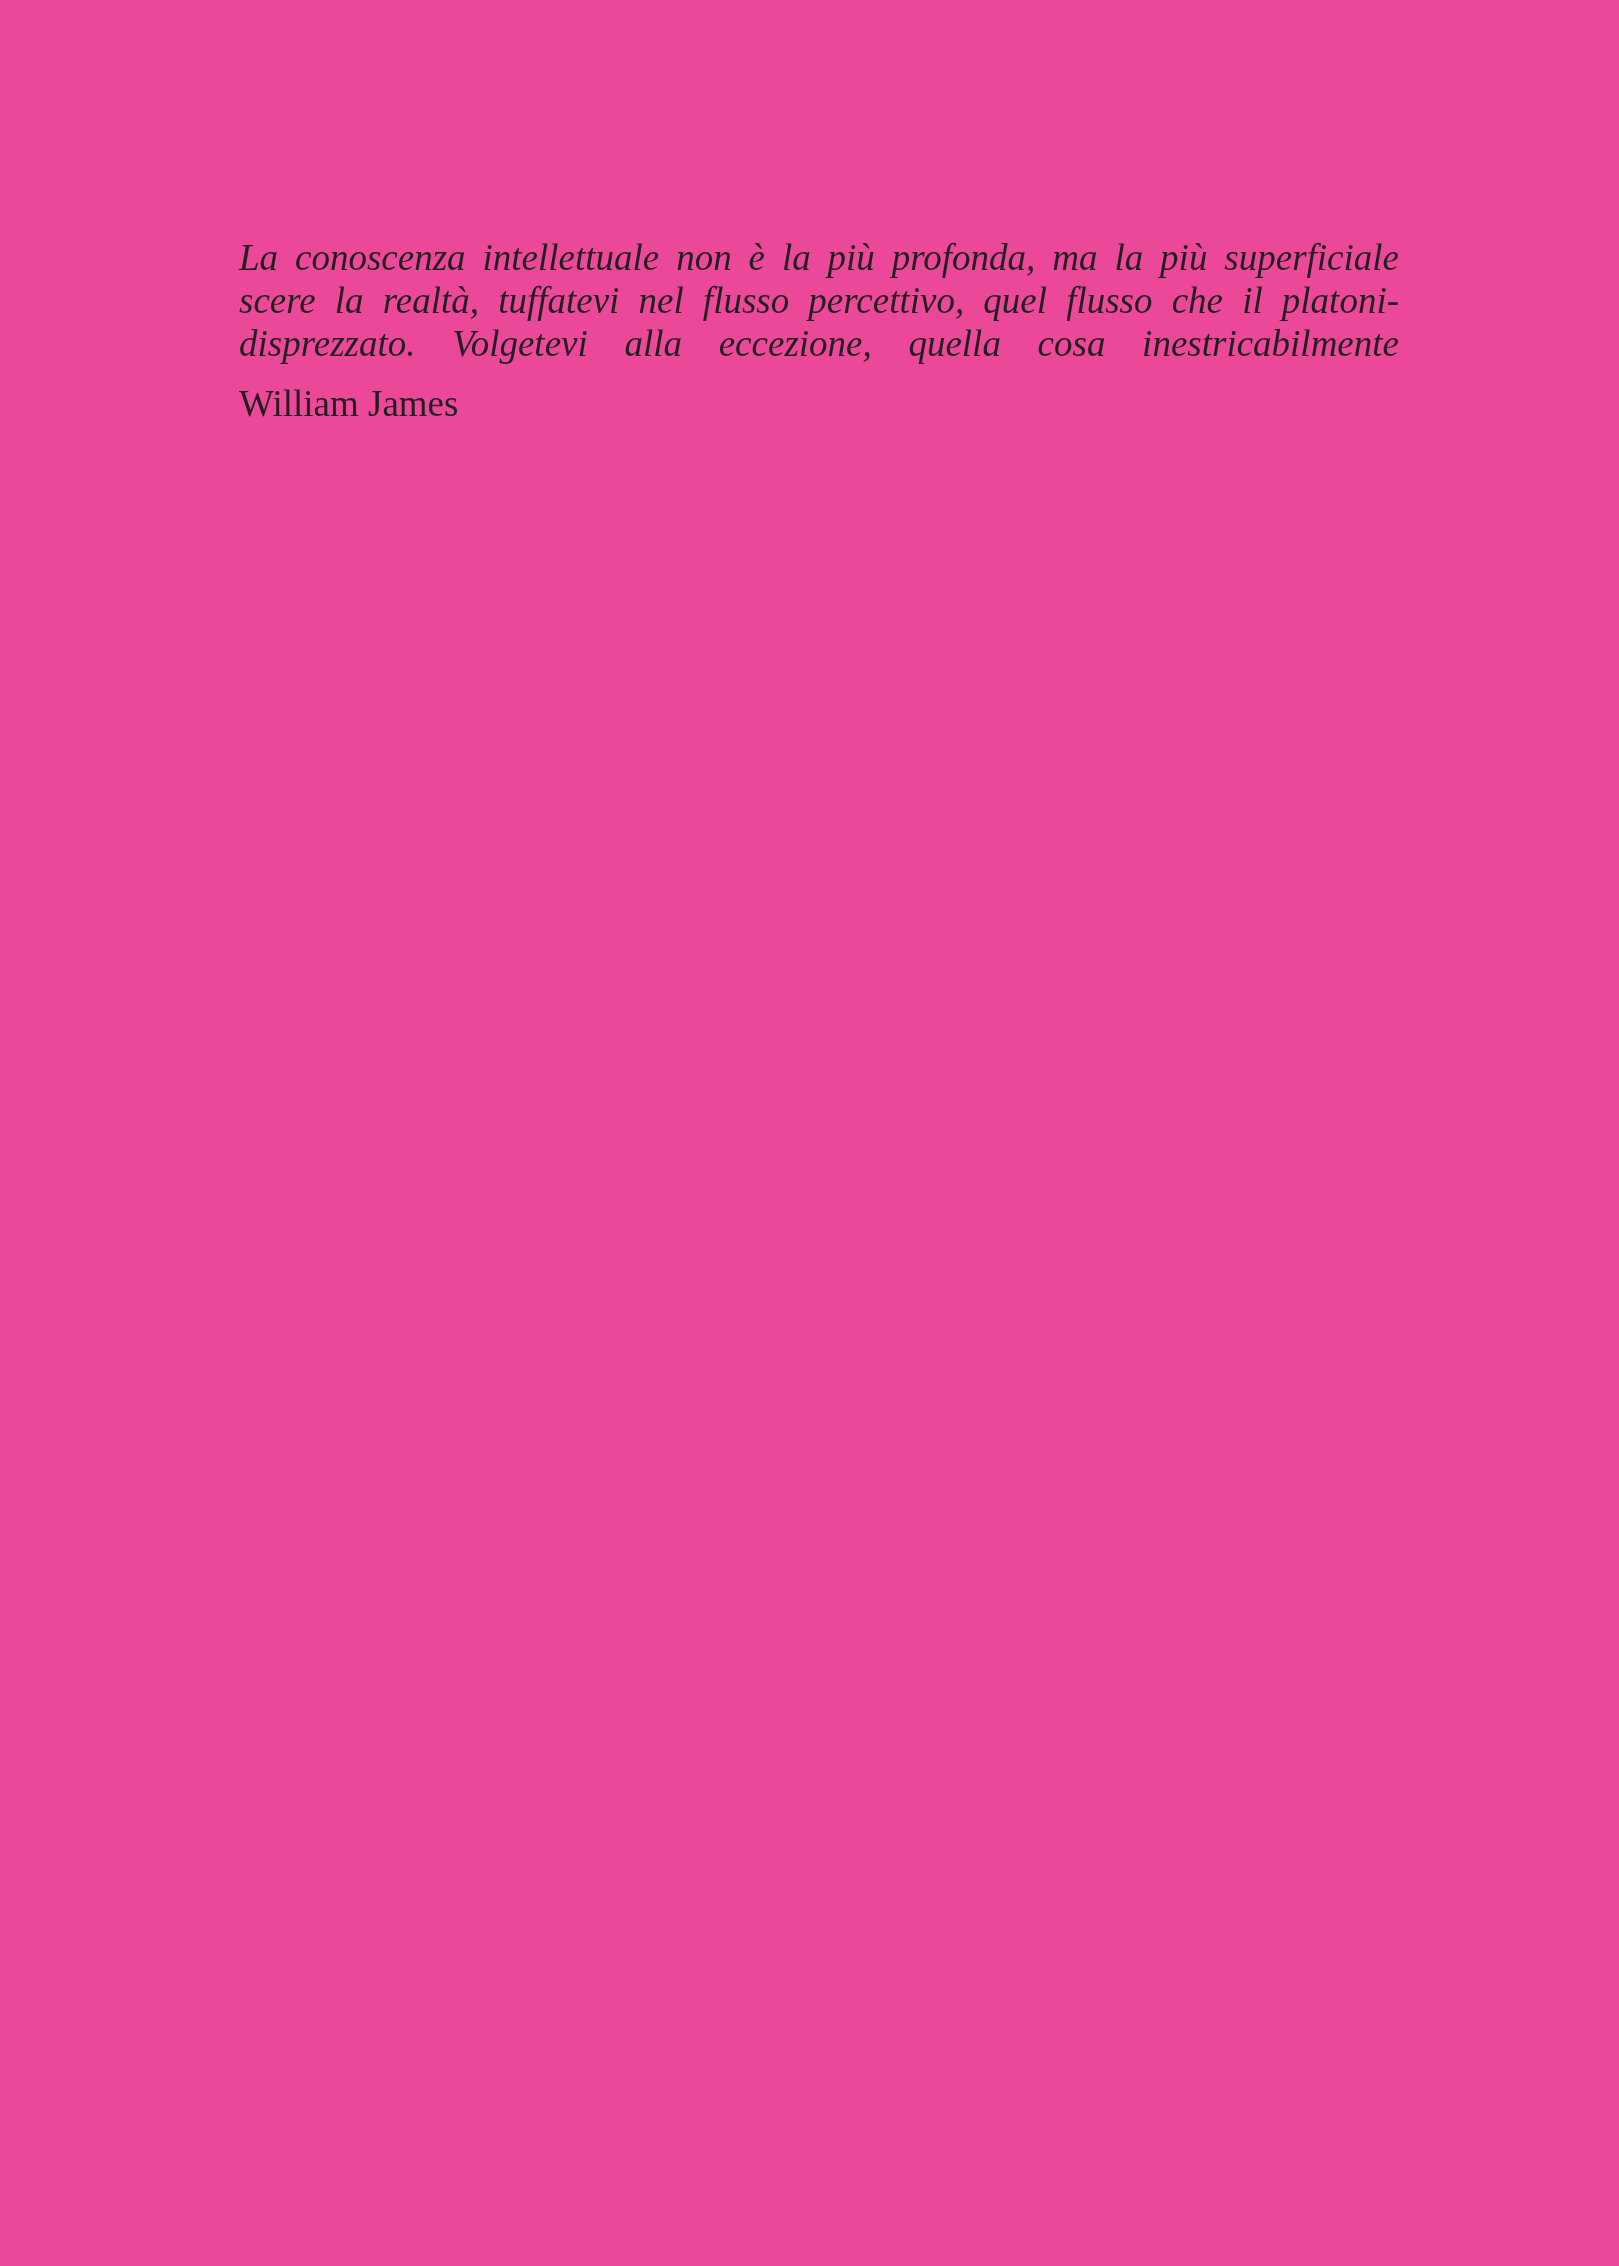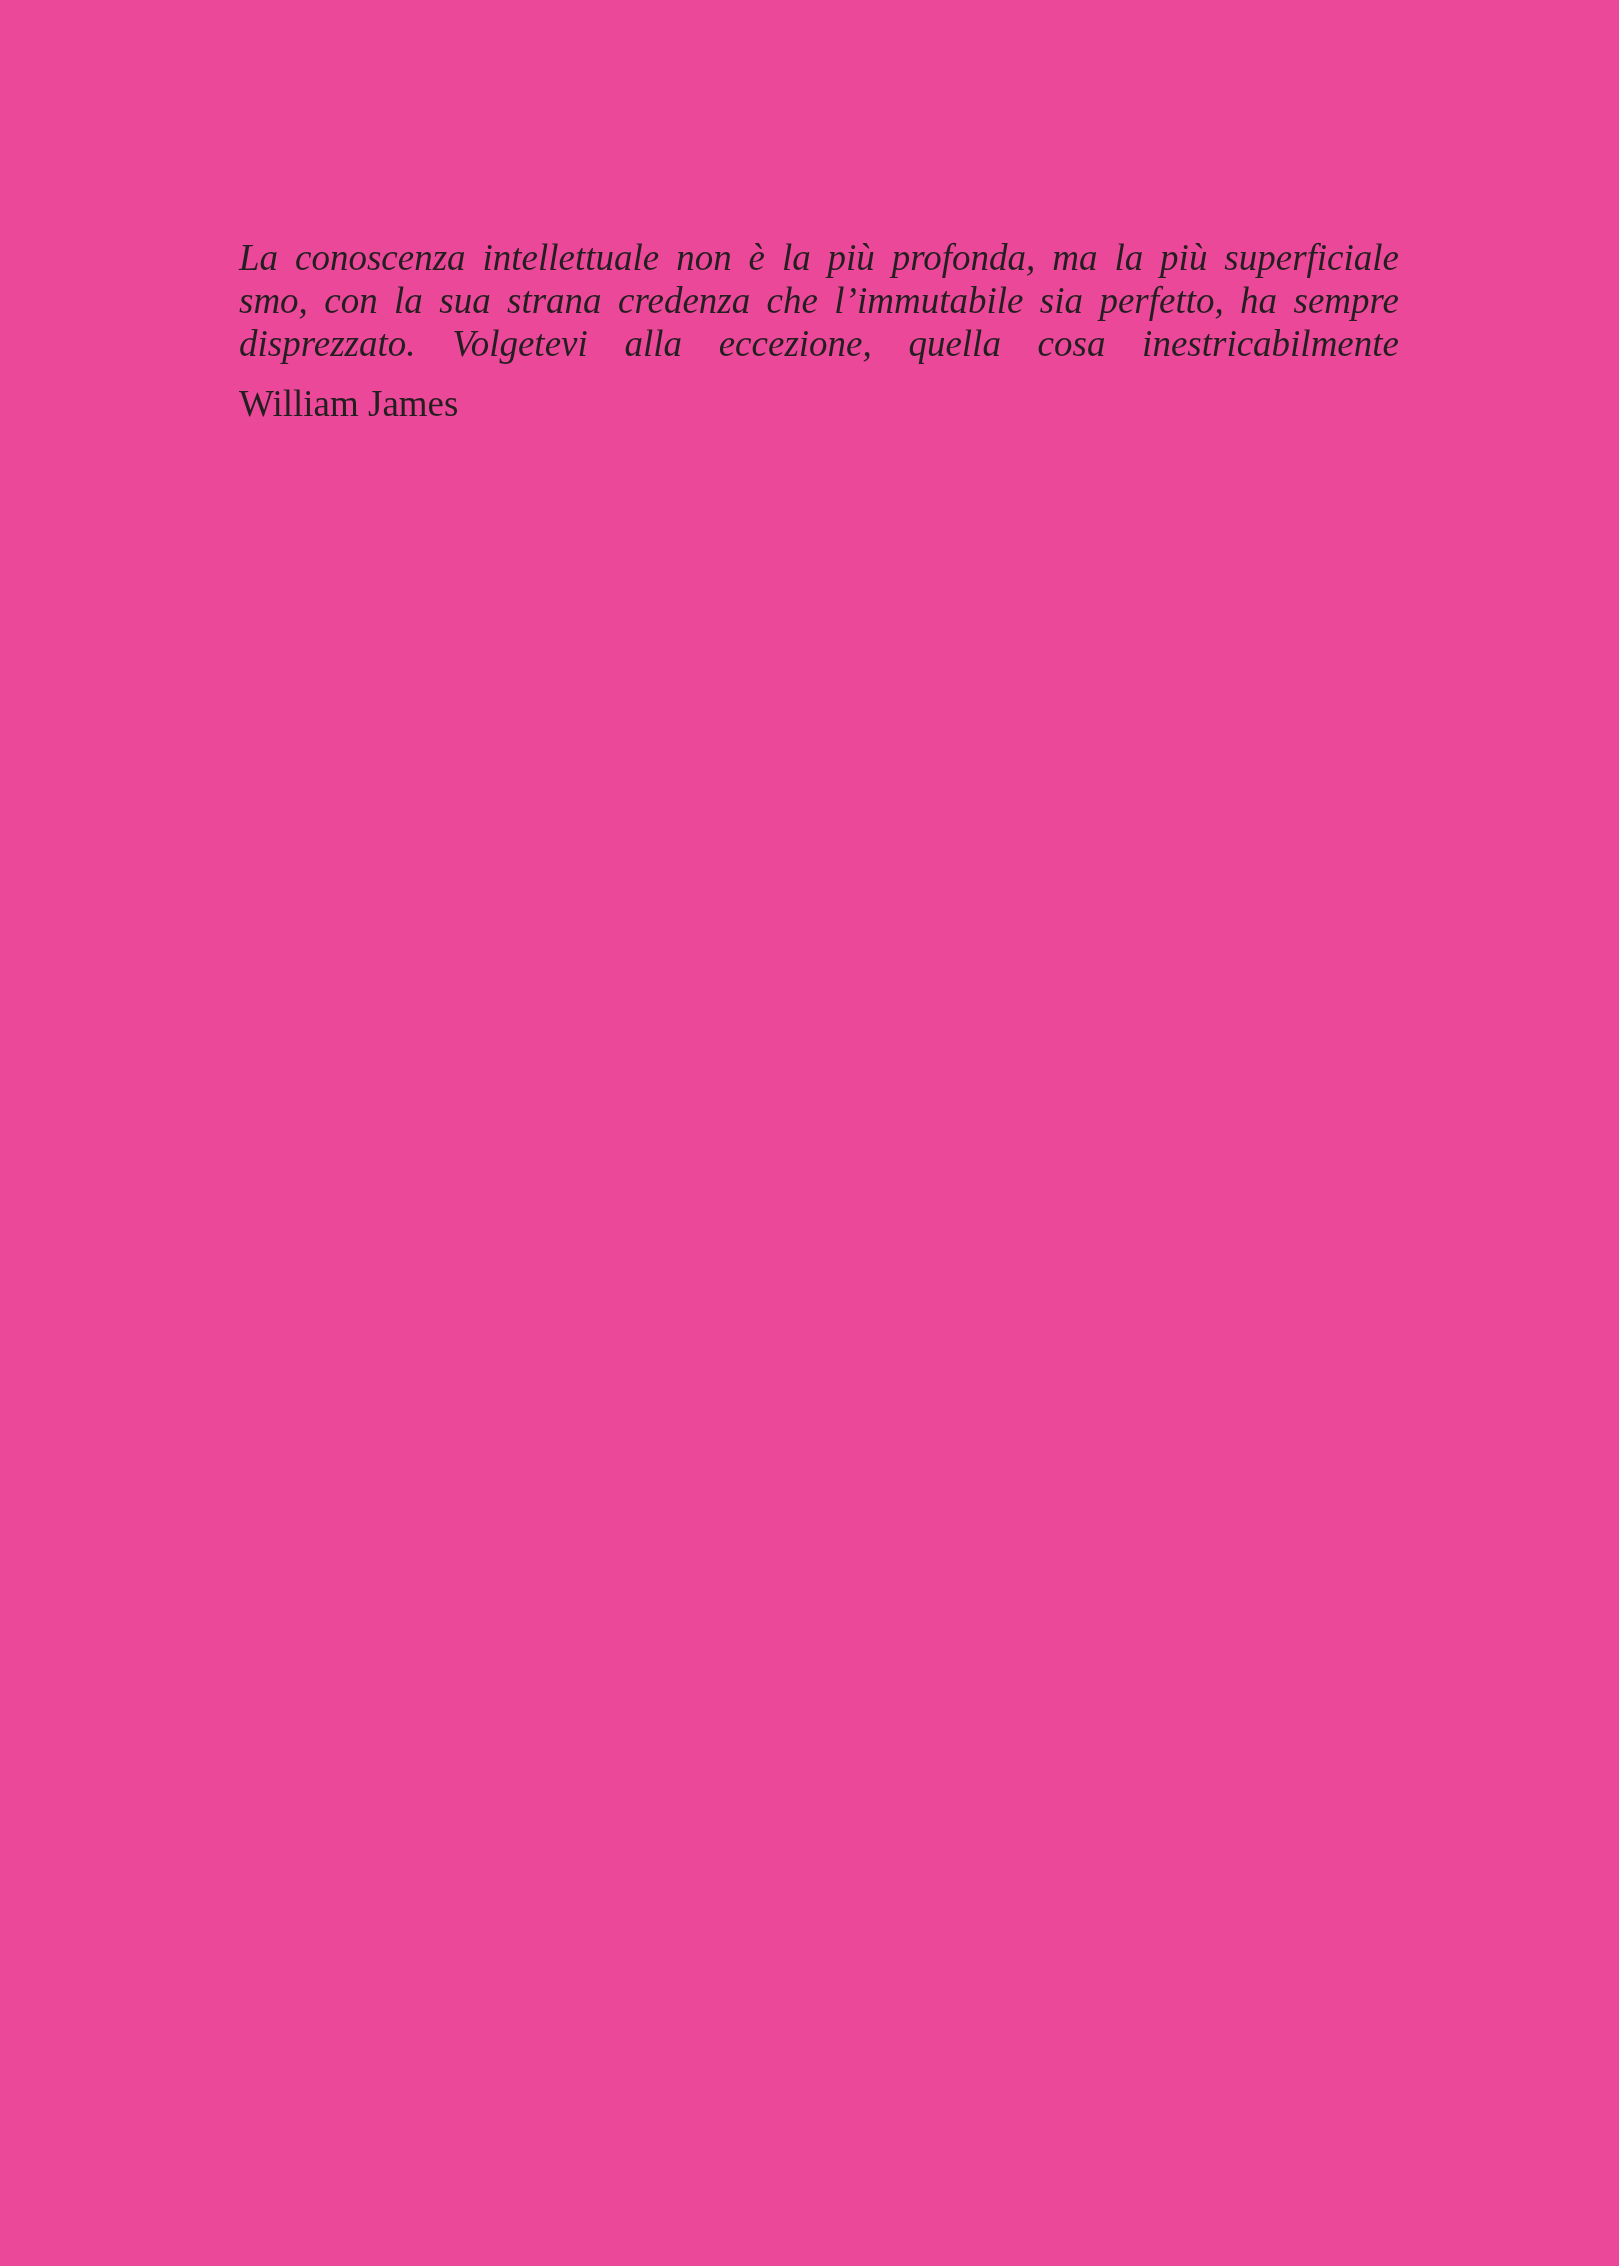--- a/index.html
+++ b/index.html
@@ -53,19 +53,19 @@
       line-height: 44px;
     }
   </style>
 </head>
 <body>
 
 <div class="page">
   <div class="epigraph">
     <p class="quote">
       <span class="line">La conoscenza intellettuale non è la più profonda, ma la più superficiale</span>
-      <span class="line">smo, con la sua strana credenza che l’immutabile sia perfetto, ha sempre</span>
+      <span class="line">scere la realtà, tuffatevi nel flusso percettivo, quel flusso che il platoni-</span>
       <span class="line">disprezzato. Volgetevi alla eccezione, quella cosa inestricabilmente</span>
     </p>
     <p class="attribution">William James</p>
   </div>
 </div>
 
 
 </body></html>

